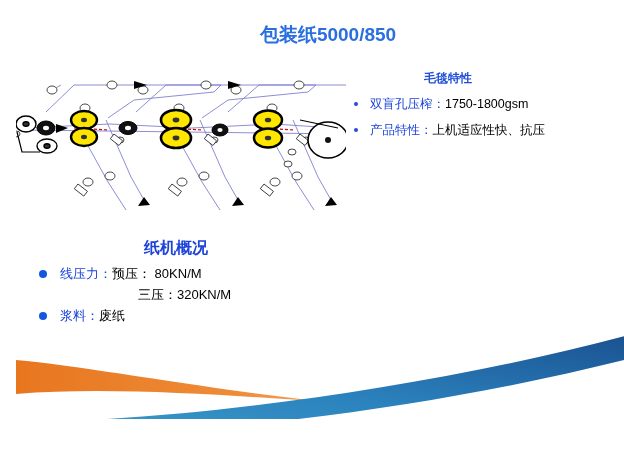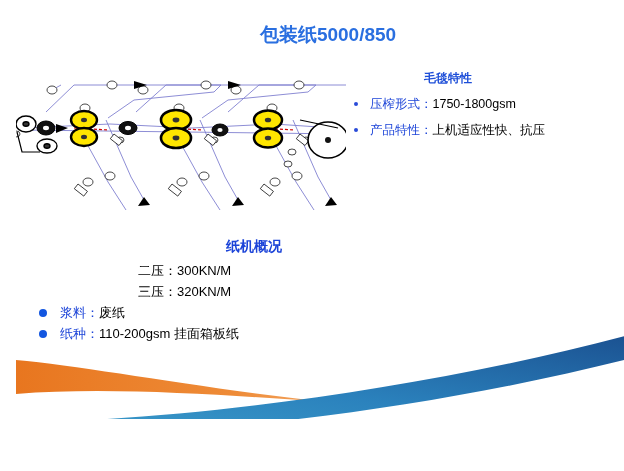--- a/index.html
+++ b/index.html
@@ -50,22 +50,22 @@
   .panel-right .cont{
     padding-left:24px;
     font-size:12.5px;color:#000;white-space:nowrap;
     margin-top:-4px;margin-bottom:9px;
     text-indent:62px;
   }
 
   
   .panel-left{position:absolute;left:18px;top:238px;width:330px;}
   .panel-left .panel-head{
-    font-size:14px;font-weight:bold;color:#1c44d8;
-    margin-left:110px;margin-bottom:6px;text-align:center;
+    font-size:16px;font-weight:bold;color:#1c44d8;
+    margin-left:110px;margin-bottom:6px;
   }
   .panel-left ul{list-style:none;margin:0;padding:0;}
   .panel-left li{
     position:relative;
     padding-left:26px;
     margin-bottom:3px;
     font-size:13px;line-height:18px;
     color:#000;white-space:nowrap;
   }
   .panel-left li .dot{
@@ -205,41 +205,40 @@
         <path d="M284,48 L322,56" stroke="#000" stroke-width="1.2" fill="none"></path>
       </g>
     </svg>
   </div>
 
   <div class="panel-right">
     <div class="panel-head">毛毯特性</div>
     <ul>
       <li>
         <span class="dot"></span>
-        <span class="lbl">压榨形式：</span><span class="val">1750-1800gsm</span>
+        <span class="lbl">双盲孔压榨：</span><span class="val">1750-1800gsm</span>
       </li>
       <li>
         <span class="dot"></span>
         <span class="lbl">产品特性：</span><span class="val">上机适应性快、抗压</span>
       </li>
     </ul>
   </div>
 
   <div class="panel-left">
     <div class="panel-head">纸机概况</div>
     <ul>
-      <div class="sub">二压：300KN/M</div>
+      <li>
+        <span class="dot"></span>
+        <span class="lbl">线压力：</span><span class="val">预压： 80KN/M</span>
+      </li>
       <div class="sub">三压：320KN/M</div>
       <li>
         <span class="dot"></span>
         <span class="lbl">浆料：</span><span class="val">废纸</span>
-      </li>
-      <li>
-        <span class="dot"></span>
-        <span class="lbl">纸种：</span><span class="val">110-200gsm  挂面箱板纸</span>
       </li>
     </ul>
   </div>
 
   <div class="swoosh">
     <svg width="624" height="141" viewBox="0 0 624 141" xmlns="http://www.w3.org/2000/svg">
       <defs>
         <linearGradient id="blueGrad" x1="0" y1="1" x2="1" y2="0">
           <stop offset="0%" stop-color="#3d9ecb"></stop>
           <stop offset="45%" stop-color="#2b82bd"></stop>

